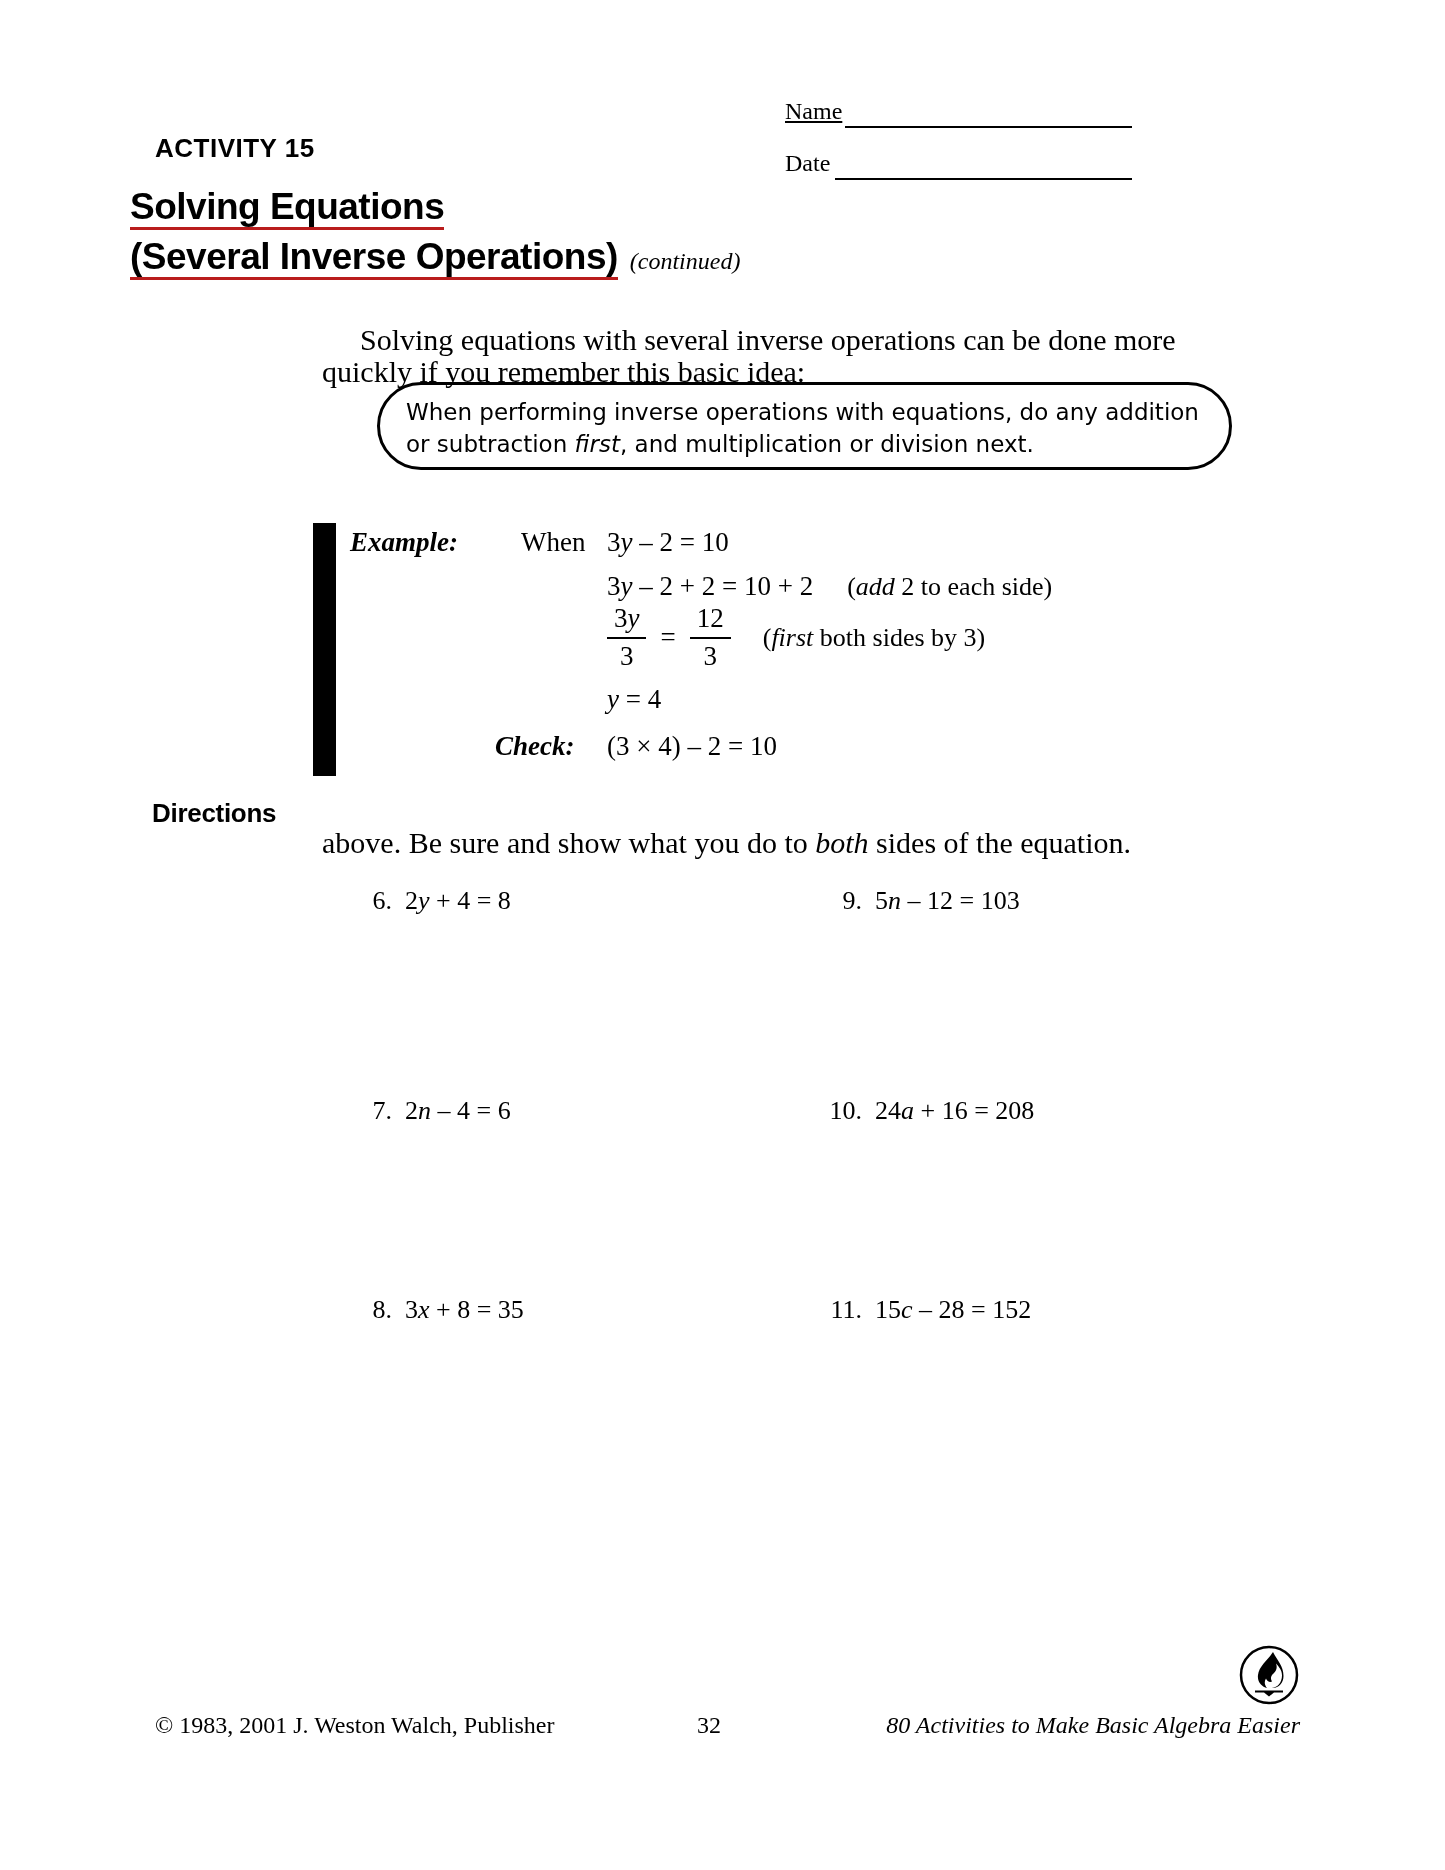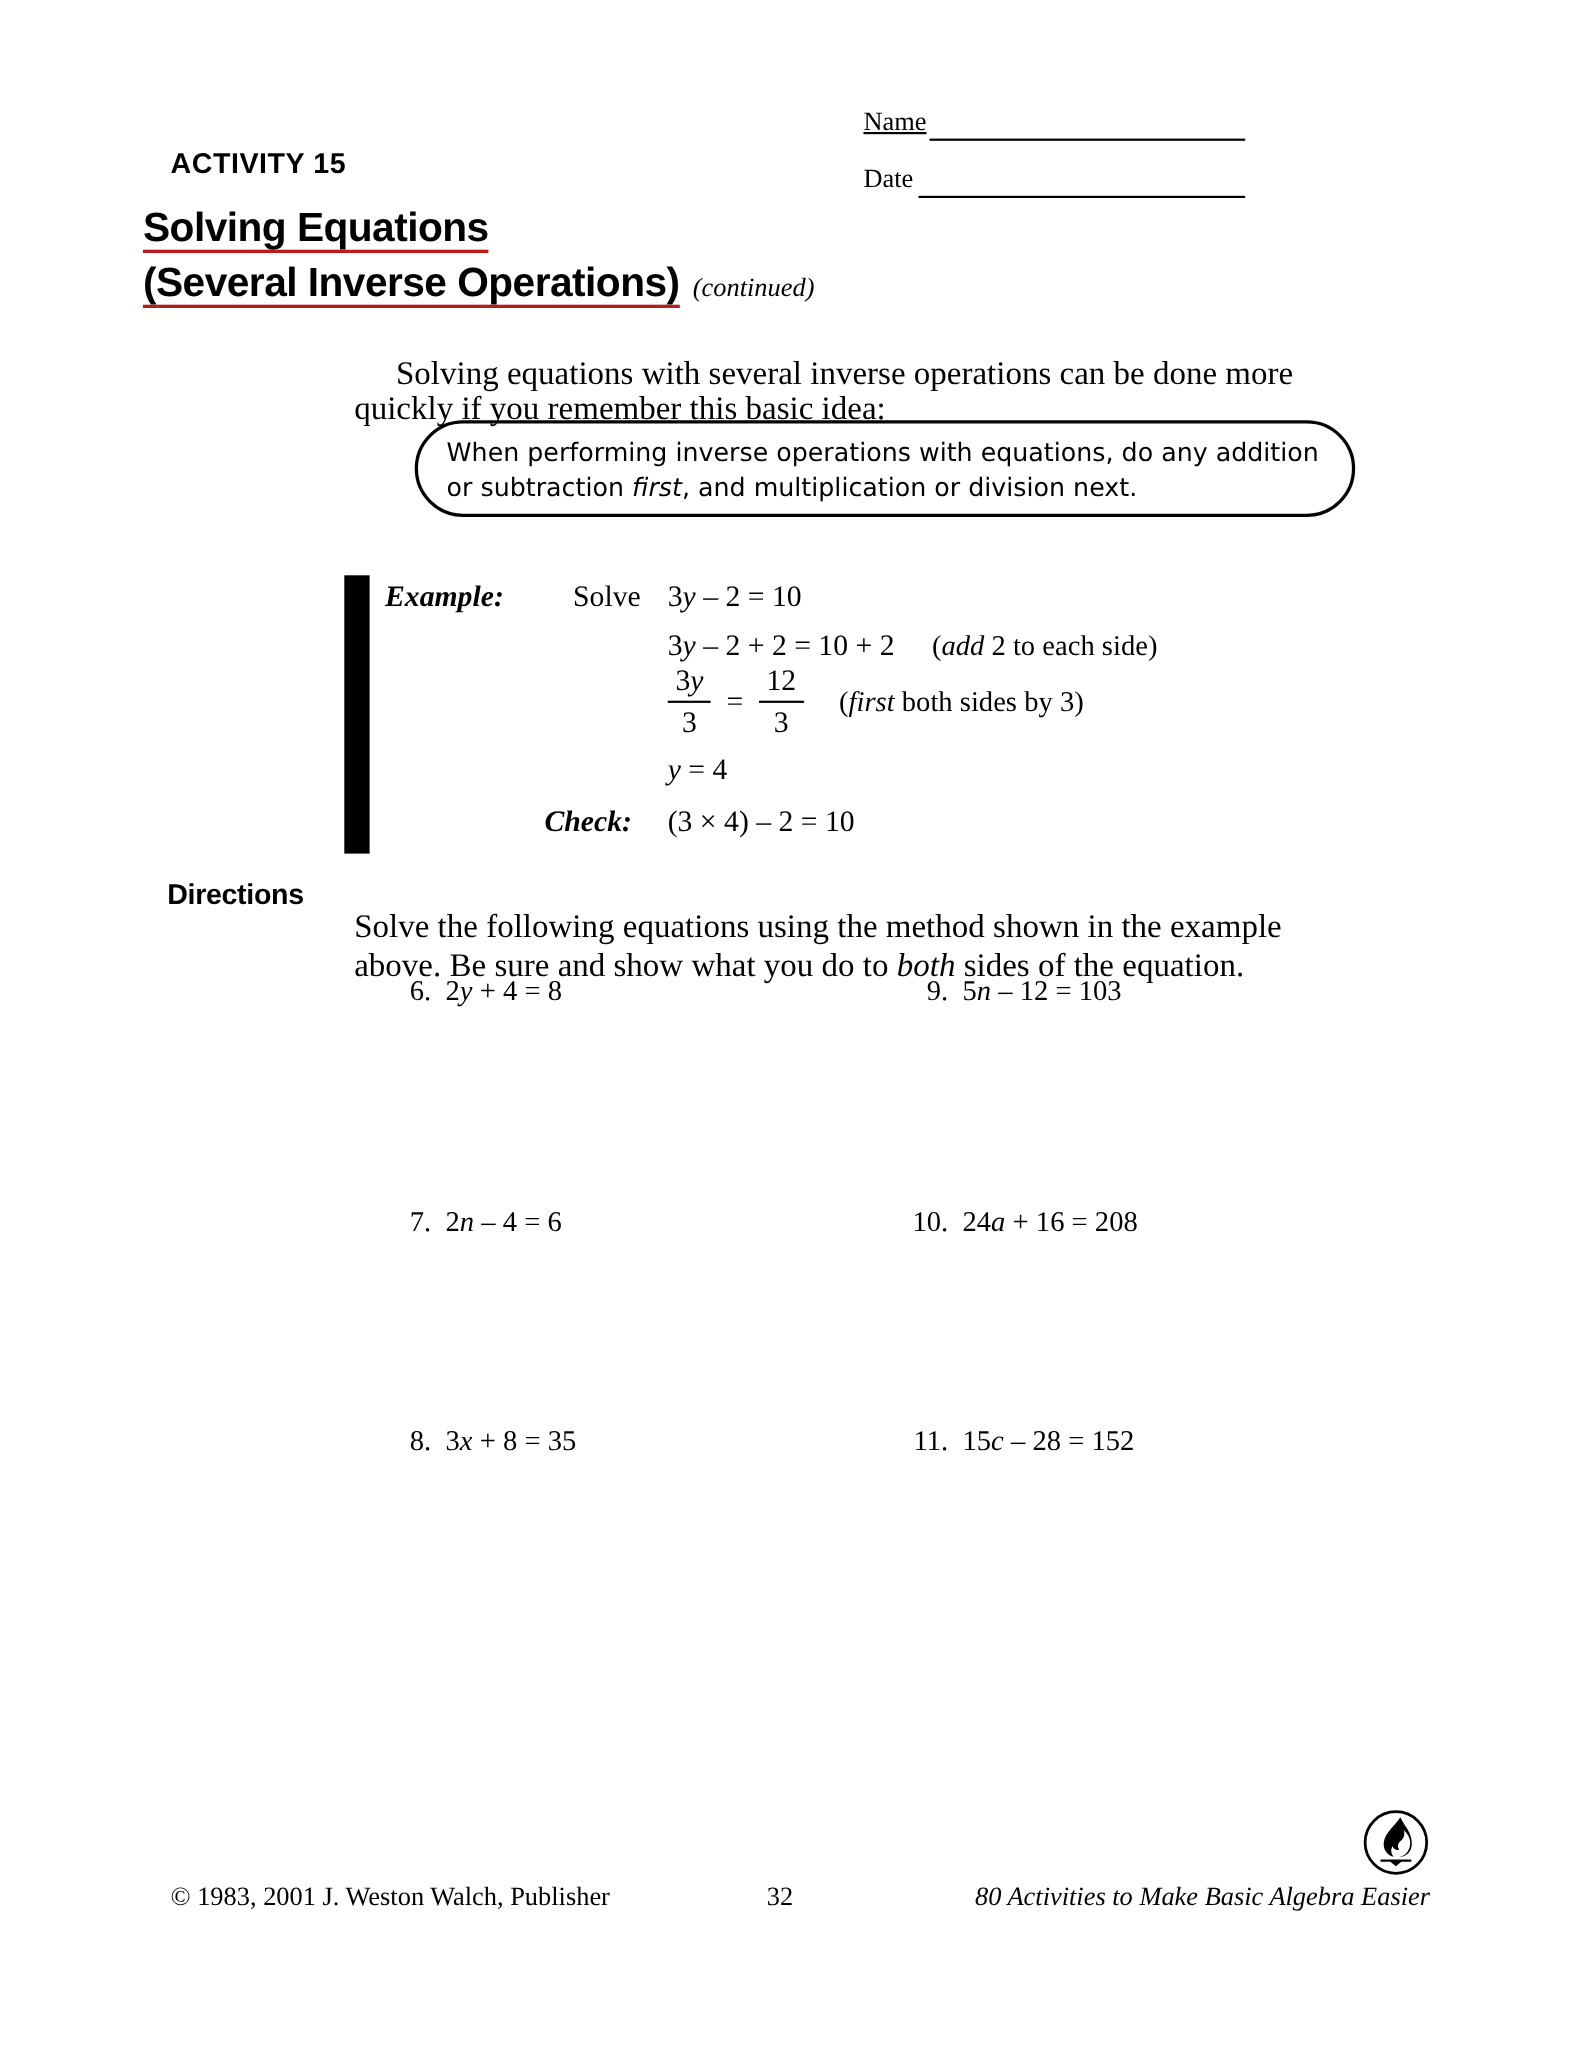--- a/index.html
+++ b/index.html
@@ -69,21 +69,21 @@
     <div>quickly if you remember this basic idea:</div>
   </div>
 
   <div class="abs ideabox" style="left:377px;top:382px;">
     <div>When performing inverse operations with equations, do any addition</div>
     <div><span>or subtraction </span><i>first</i><span>, and multiplication or division next.</span></div>
   </div>
 
   <div class="abs exbar" style="left:313px;top:523px;"></div>
   <span class="abs exlabel" style="left:350px;top:527px;">Example:</span>
-  <span class="abs exserif" style="left:521px;top:527px;">Solve</span>
+  <span class="abs exserif" style="left:521px;top:527px;">When</span>
 
   <span class="abs eq" style="left:607px;top:527px;">3<i>y</i> – 2 = 10</span>
 
   <div class="abs eqrow" style="left:607px;top:571px;">
     <span class="eq">3<i>y</i> – 2 + 2 = 10 + 2</span>
     <span class="note" style="margin-left:34px;"><span>(</span><i>add</i><span> 2 to each side)</span></span>
   </div>
 
   <div class="abs eqrow" style="left:607px;top:604px;">
     <span class="frac">
@@ -98,21 +98,20 @@
     <span class="note" style="margin-left:32px;"><span>(</span><i>first</i><span> both sides by 3)</span></span>
   </div>
 
   <span class="abs eq" style="left:607px;top:684px;"><i>y</i> = 4</span>
 
   <span class="abs exlabel" style="left:495px;top:731px;">Check:</span>
   <span class="abs eq" style="left:607px;top:731px;">(3 × 4) – 2 = 10</span>
 
   <div class="abs dirlabel" style="left:152px;top:798px;">Directions</div>
   <div class="abs bodytext" style="left:322px;top:797px;width:870px;line-height:35px;">
-    <div>Solve the following equations using the method shown in the example</div>
     <div><span>above. Be sure and show what you do to </span><i>both</i><span> sides of the equation.</span></div>
   </div>
 
   <div class="abs problem" style="left:348px;top:886px;">
     <span class="pnum">6.</span>
     <span>2<i>y</i> + 4 = 8</span>
   </div>
   <div class="abs problem" style="left:348px;top:1096px;">
     <span class="pnum">7.</span>
     <span>2<i>n</i> – 4 = 6</span>

